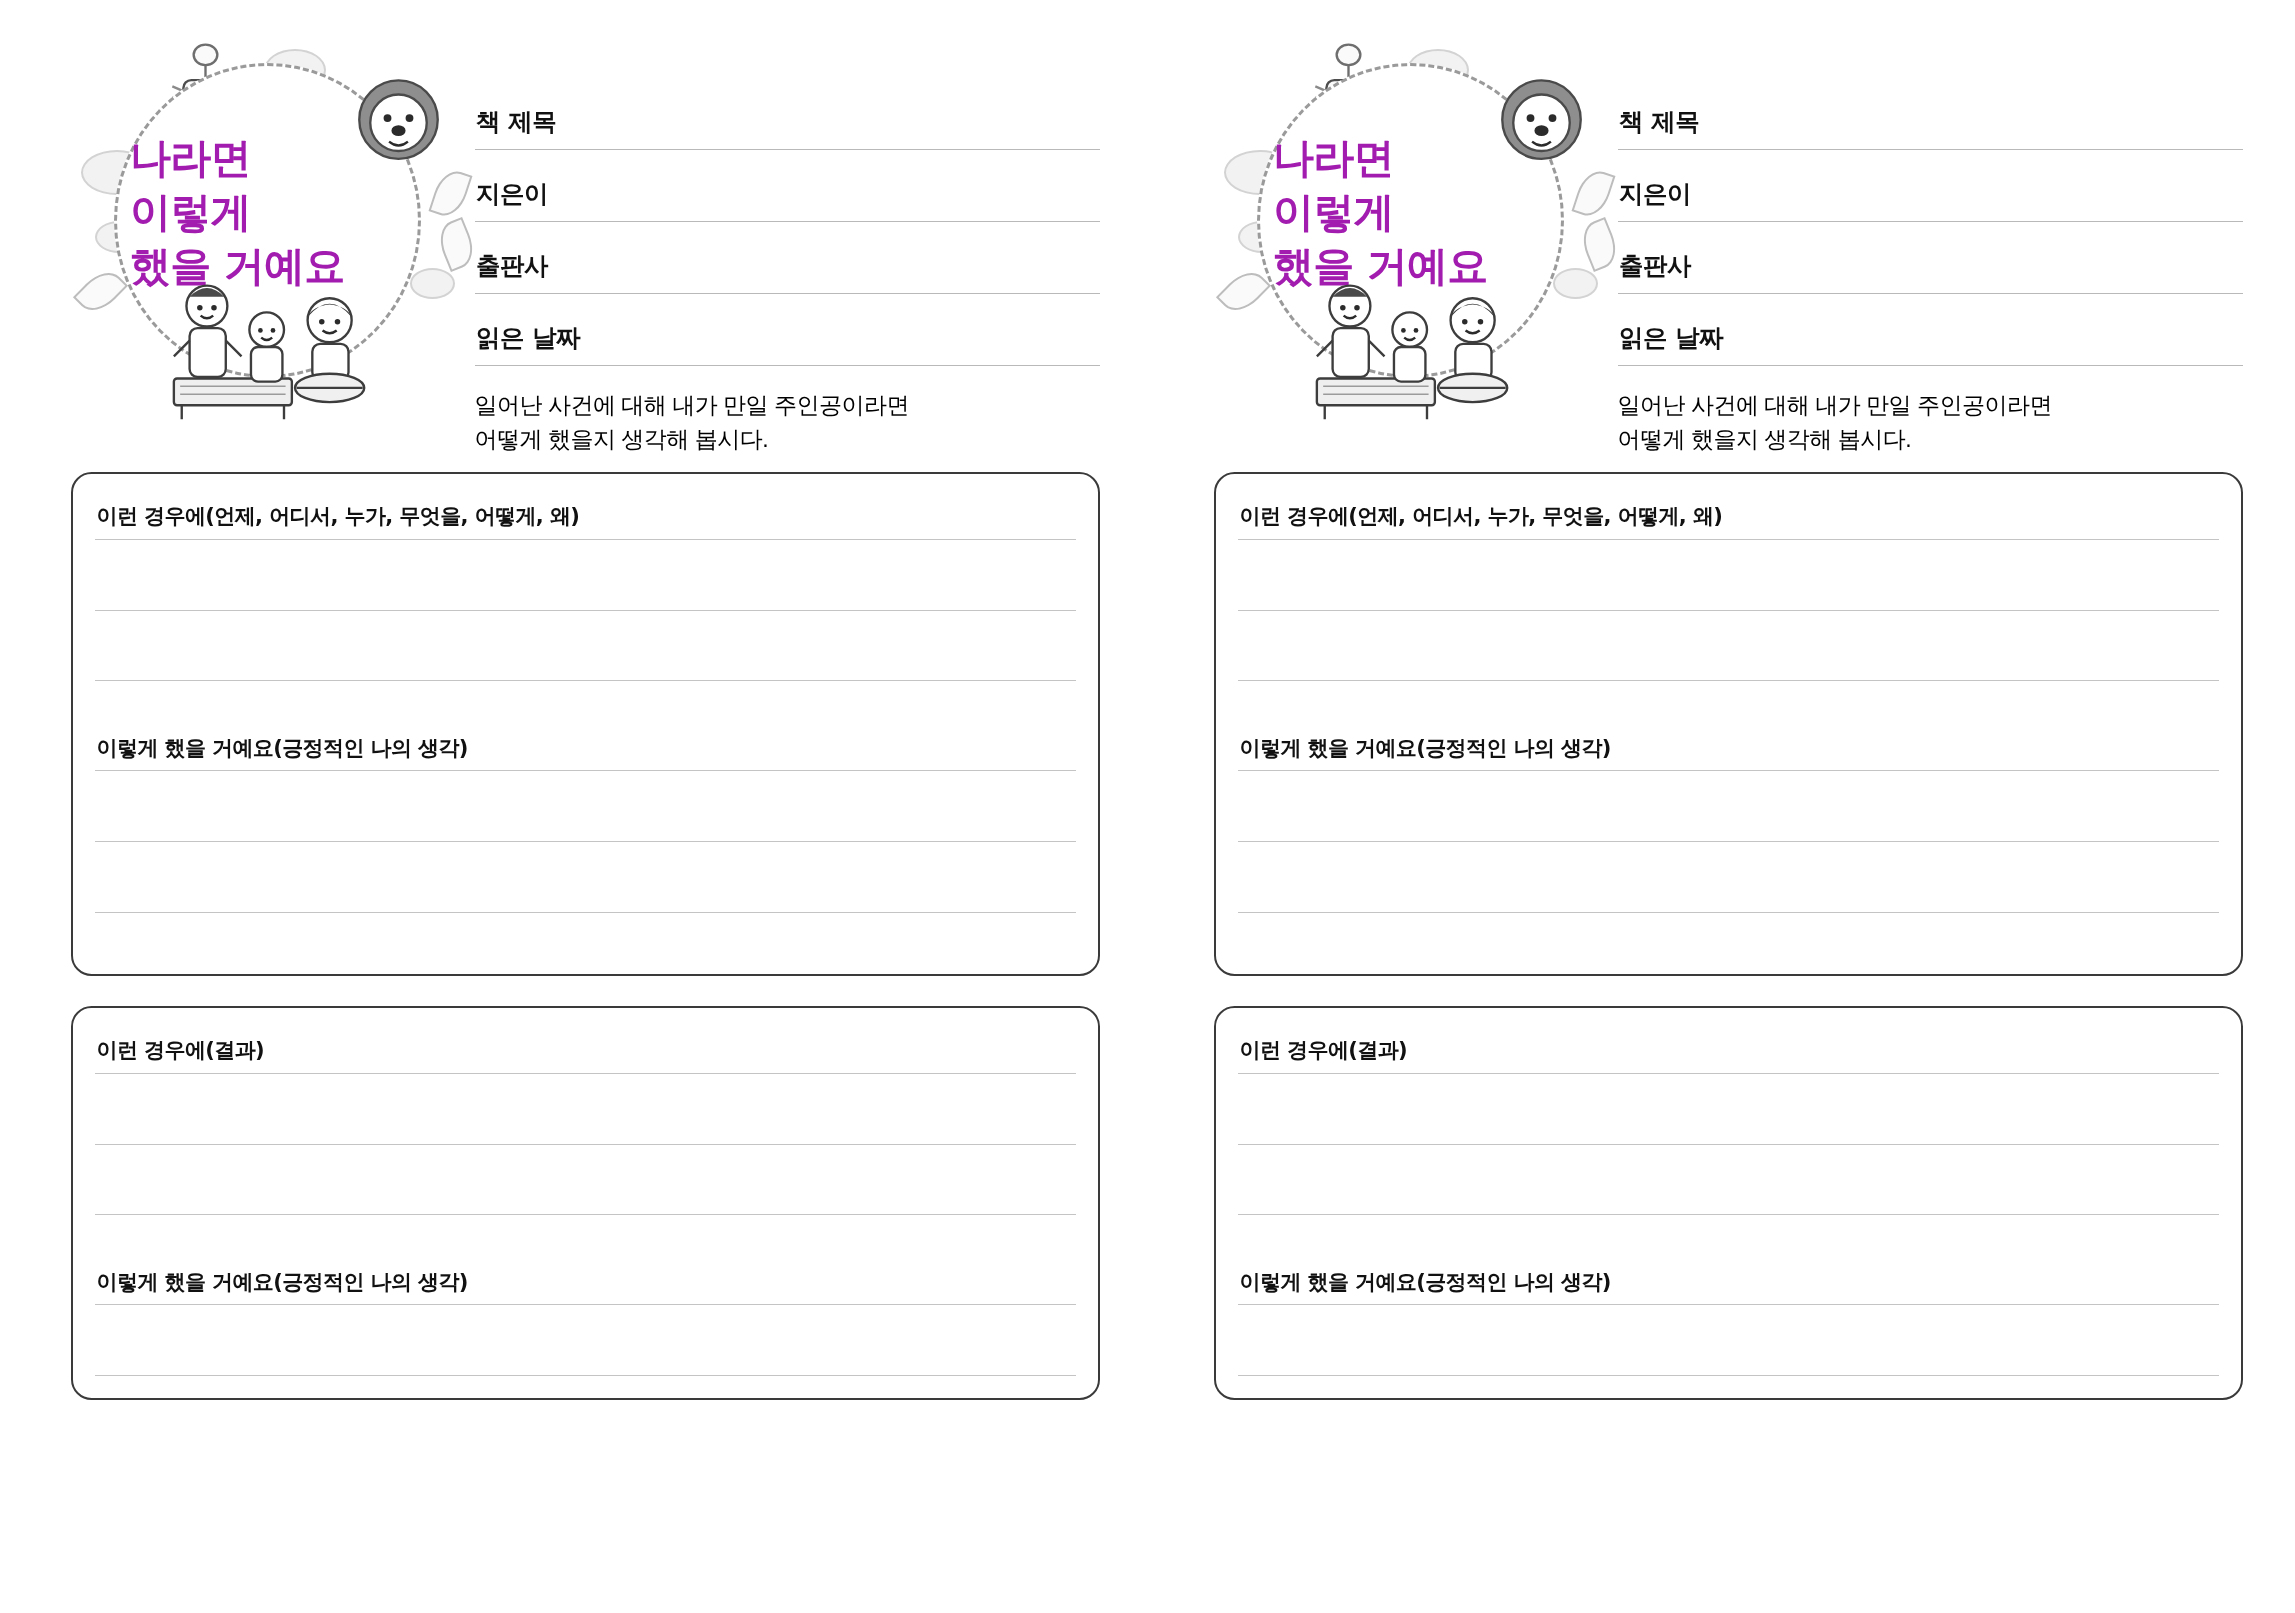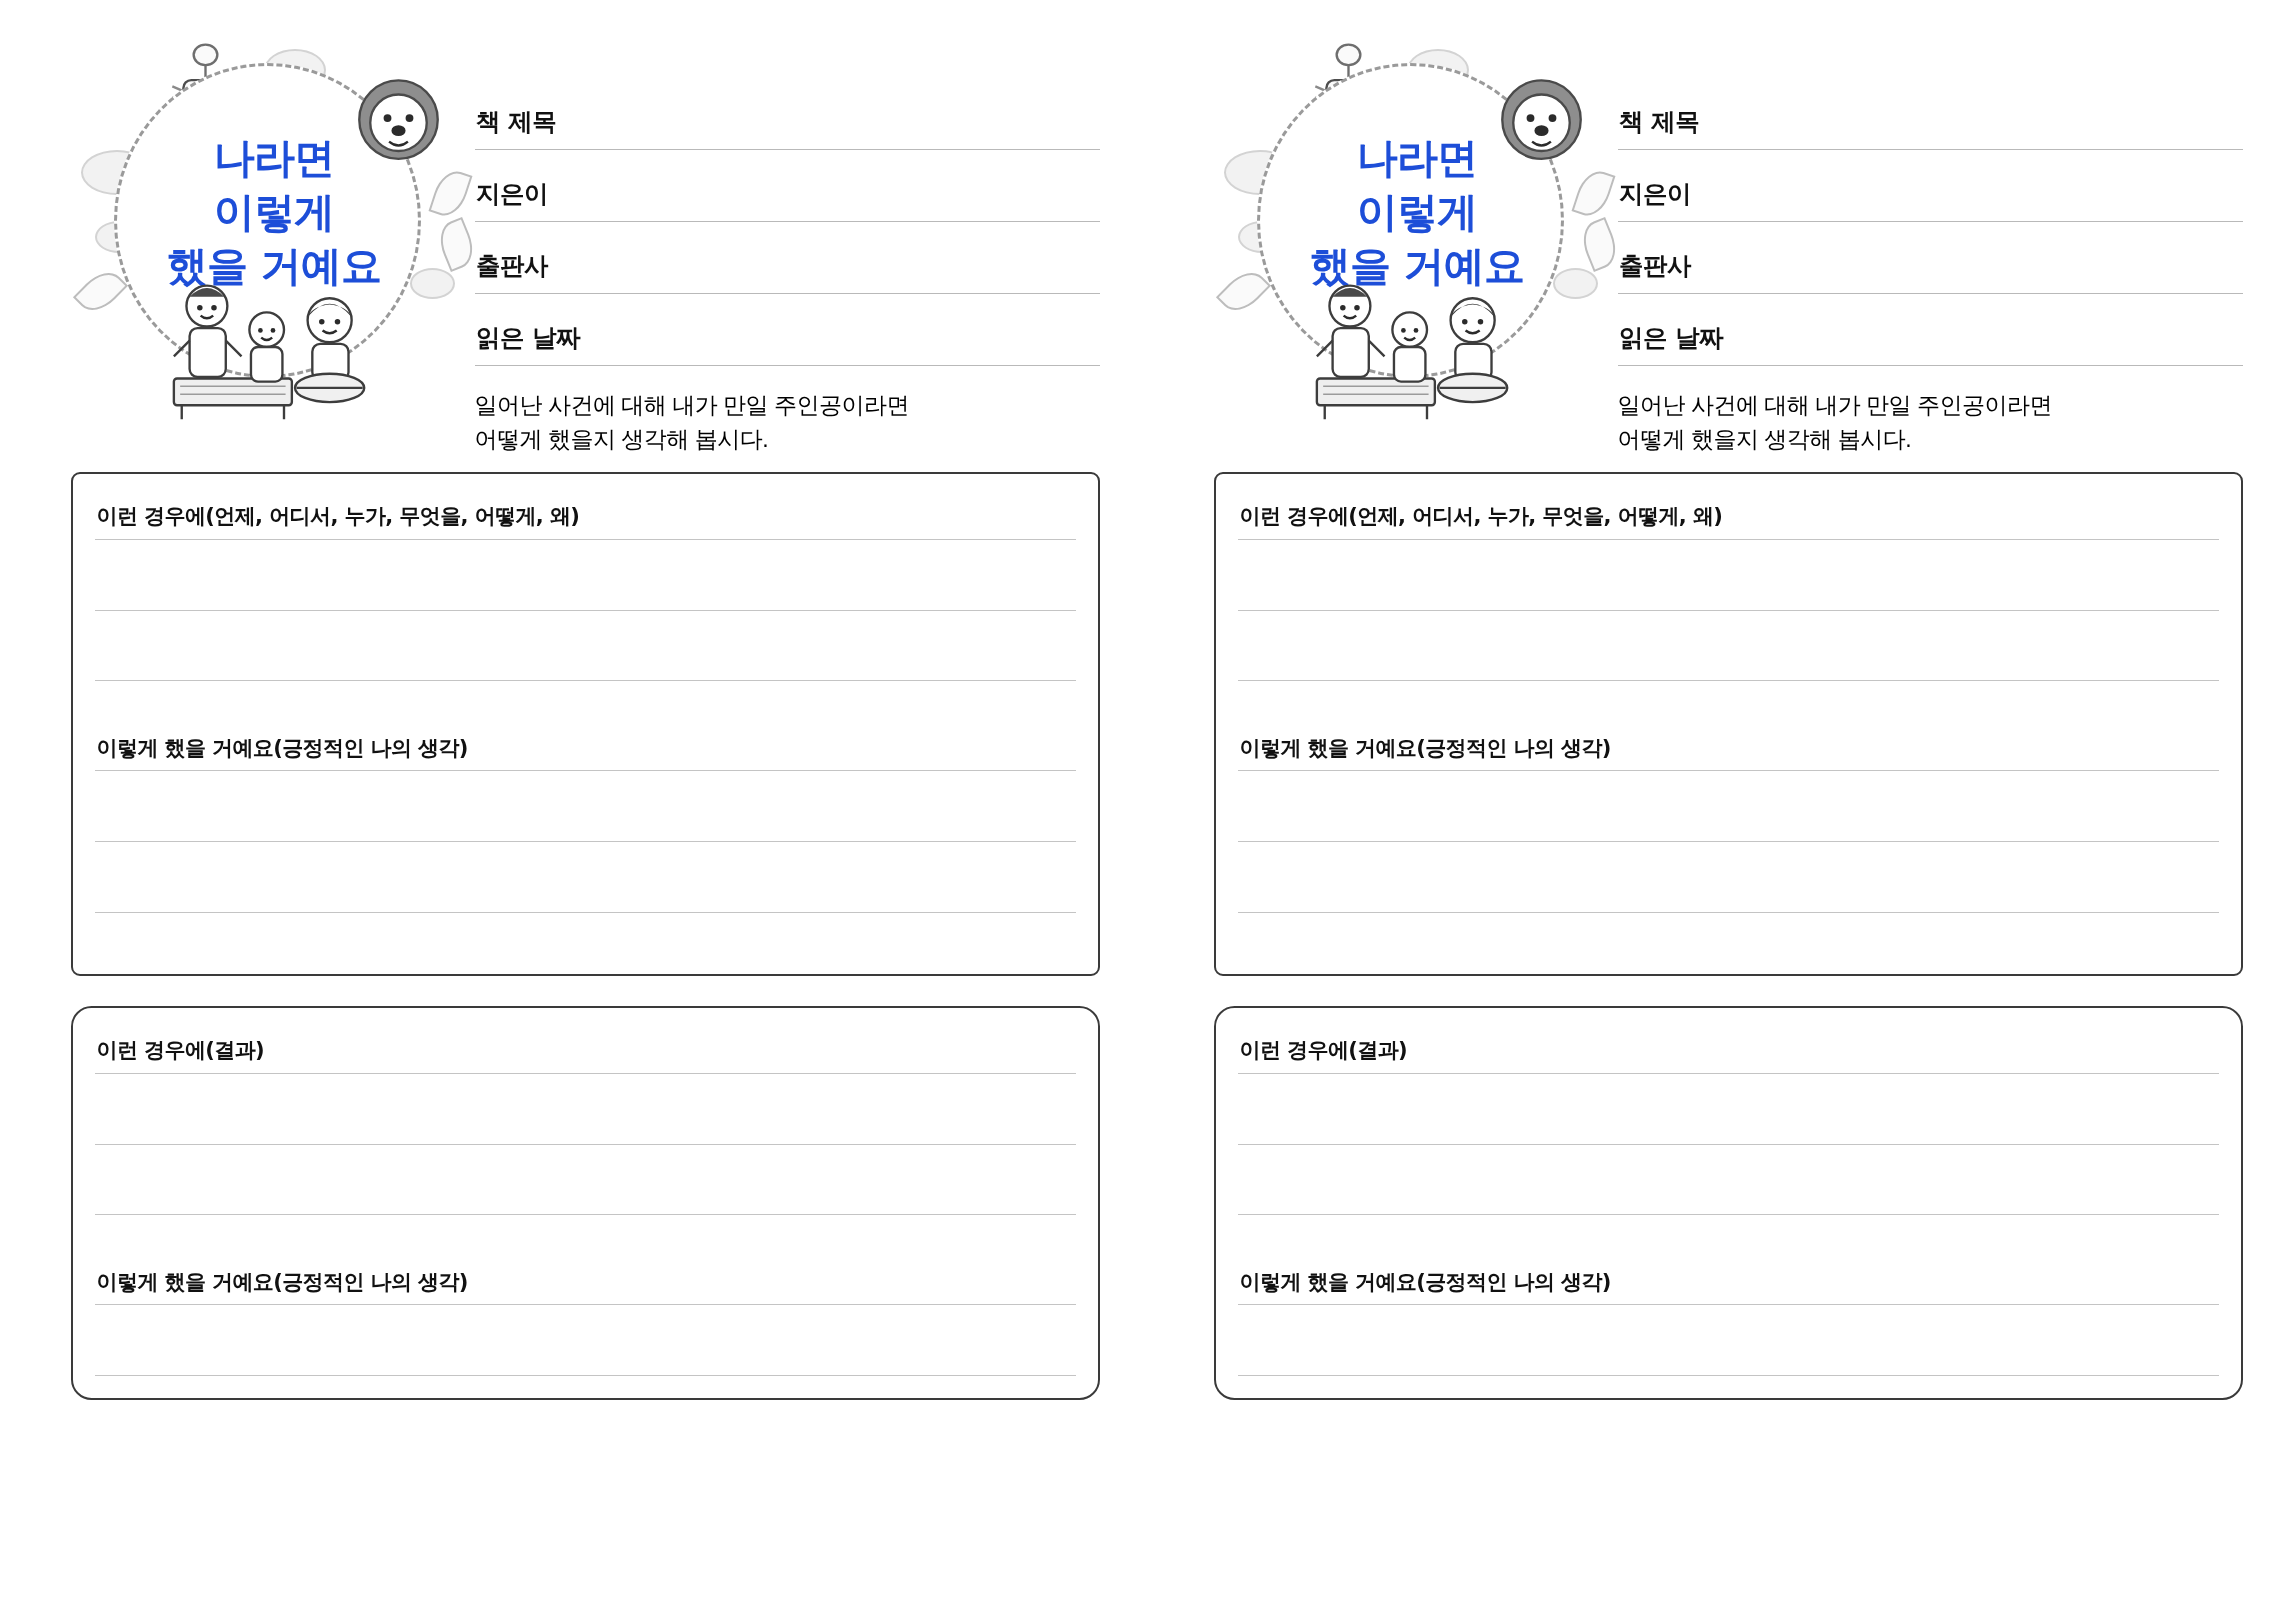--- a/index.html
+++ b/index.html
@@ -58,29 +58,29 @@
     width: 307px;
     height: 315px;
     border-radius: 50%;
     border: 3.2px dashed #9a9a9a;
     box-sizing: border-box;
     background: #ffffff;
   }
 
   .badge-title {
     position: absolute;
-    left: 65px;
+    left: 59px;
     top: 99px;
     width: 276px;
-    text-align: center;
+    text-align: left;
     font-family: "DejaVu Sans", "Liberation Sans", sans-serif;
     font-weight: bold;
     font-size: 41px;
     line-height: 1.32;
-    color: #1d4ed8;
+    color: #a21caf;
     letter-spacing: -0.8px;
   }
 
   
   .cloud {
     position: absolute;
     border-radius: 50%;
     background: #f2f2f2;
     border: 2.4px solid #d3d3d3;
   }
@@ -161,21 +161,21 @@
   .panel {
     position: relative;
     box-sizing: border-box;
     border: 2.4px solid #3a3a3a;
     border-radius: 20.5px;
     background: #ffffff;
     margin-top: 30px;
     padding: 0;
     overflow: hidden;
   }
-  .panel-a { height: 504px; border-radius: 9px; }
+  .panel-a { height: 504px; }
   .panel-b { height: 394px; }
 
   .block-heading {
     position: absolute;
     left: 23.6px;
     font-family: "DejaVu Sans", "Liberation Sans", sans-serif;
     font-weight: bold;
     font-size: 21px;
     color: #111111;
     letter-spacing: -0.6px;

